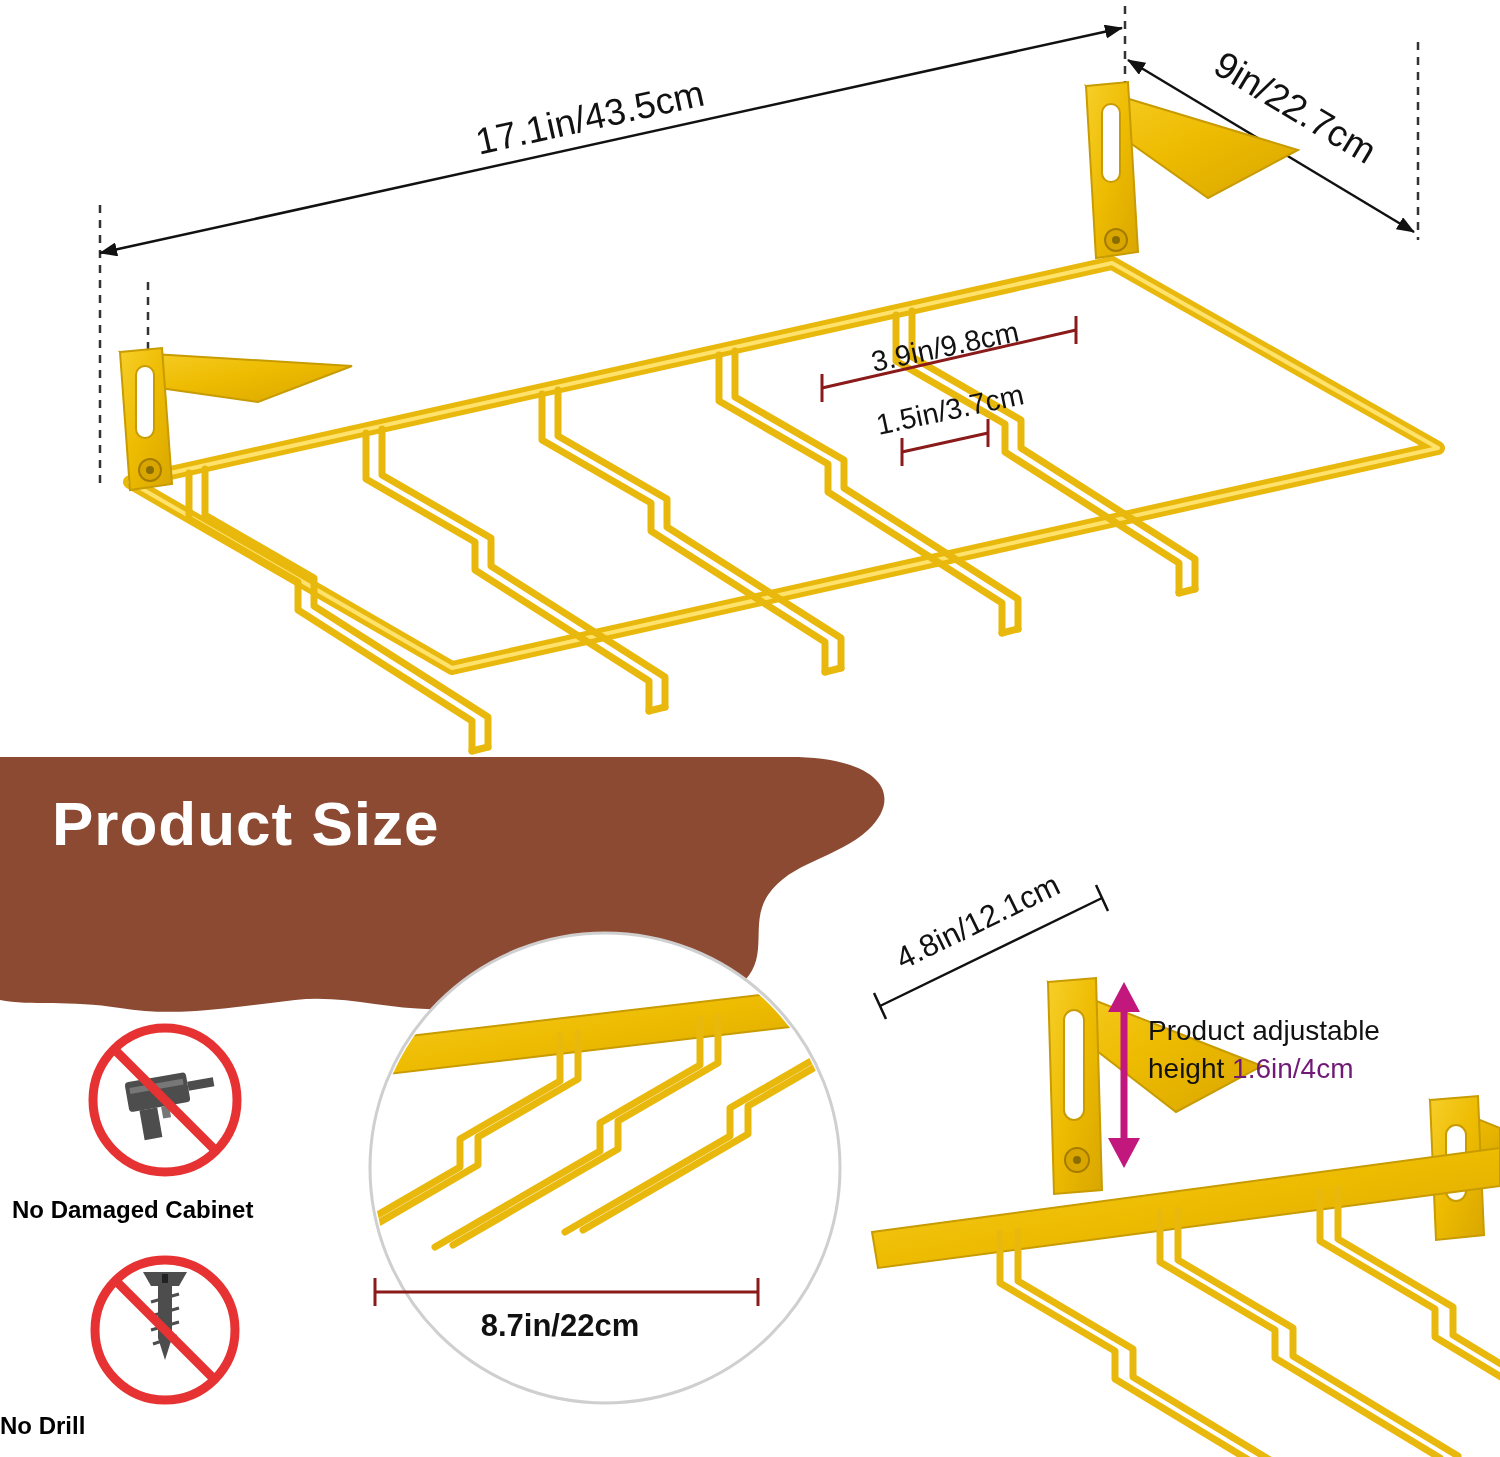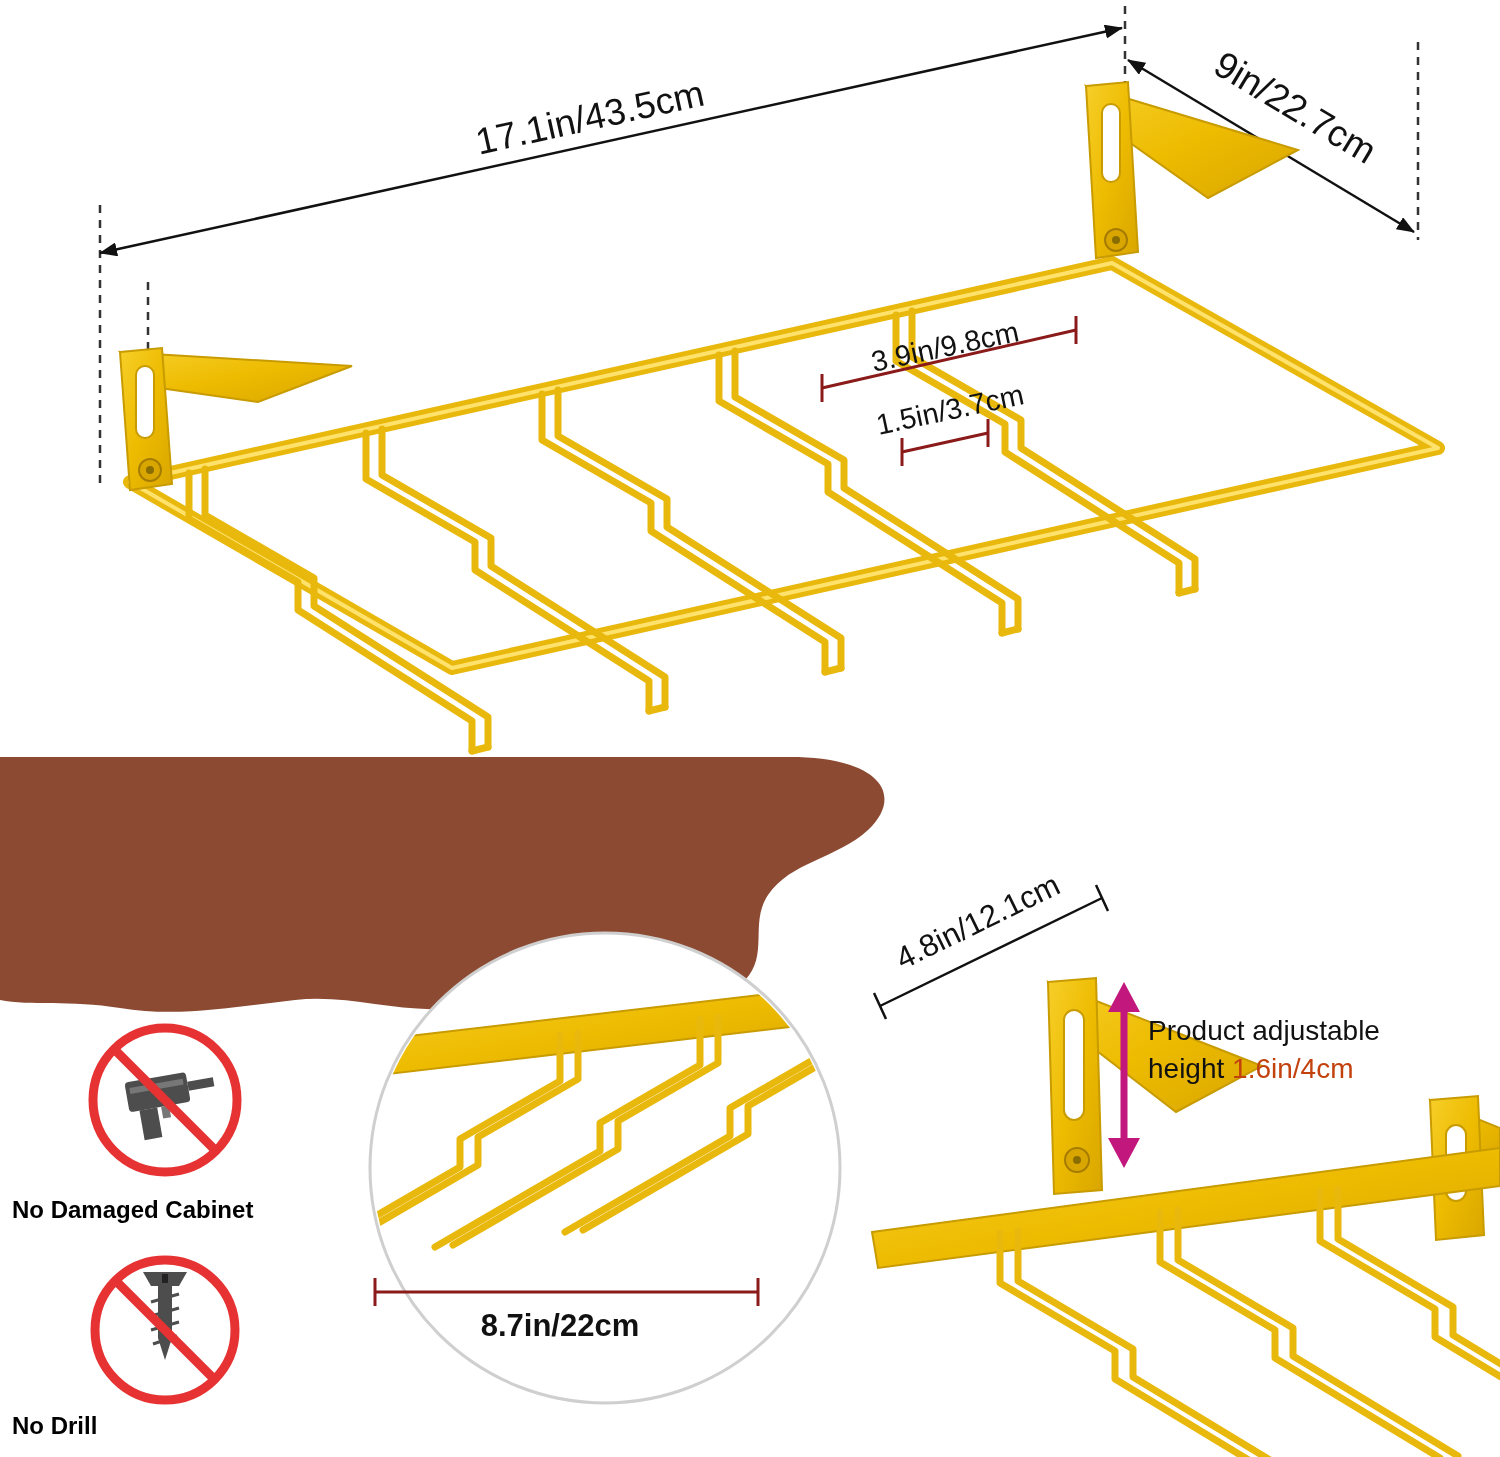--- a/index.html
+++ b/index.html
@@ -42,21 +42,21 @@
   }
   .maxheight{
     position:absolute;
     left:1148px;top:1012px;
     width:310px;
     font-size:28px;
     line-height:1.35;
     color:#111;
   }
   .maxheight .accent{
-    color:#c2410c;
+    color:#701a75;
   }
 </style>
 </head>
 <body>
 
 <div class="canvas">
 
   <svg width="1500" height="1457" viewBox="0 0 1500 1457">
     <defs>
       <linearGradient id="goldg" x1="0" y1="0" x2="1" y2="1">
@@ -228,23 +228,24 @@
         <polygon points="1124,1168 1108,1138 1140,1138" fill="#C2187E"></polygon>
       </g>
     </g>
   </svg>
 
   <div class="lbl big rot-length" style="left:590px;top:118px;">17.1in/43.5cm</div>
   <div class="lbl big rot-depth" style="left:1295px;top:108px;">9in/22.7cm</div>
   <div class="lbl mid rot-slot" style="left:945px;top:347px;">3.9in/9.8cm</div>
   <div class="lbl mid rot-slot" style="left:950px;top:410px;">1.5in/3.7cm</div>
 
+  <div class="heading">Product Size</div>
 
   <div class="feature-label" style="left:12px;top:1196px;">No Damaged Cabinet</div>
-  <div class="feature-label" style="left:12px;top:1412px;">No Drill</div>
+  <div class="feature-label" style="left:0;top:1412px;">No Drill</div>
 
   <div class="lbl med" style="left:560px;top:1326px;font-weight:bold;">8.7in/22cm</div>
   <div class="lbl med rot-bracket" style="left:978px;top:922px;">4.8in/12.1cm</div>
 
   <div class="maxheight">
     <span>Product adjustable height</span>
     <span class="accent">1.6in/4cm</span>
   </div>
 
 </div>

